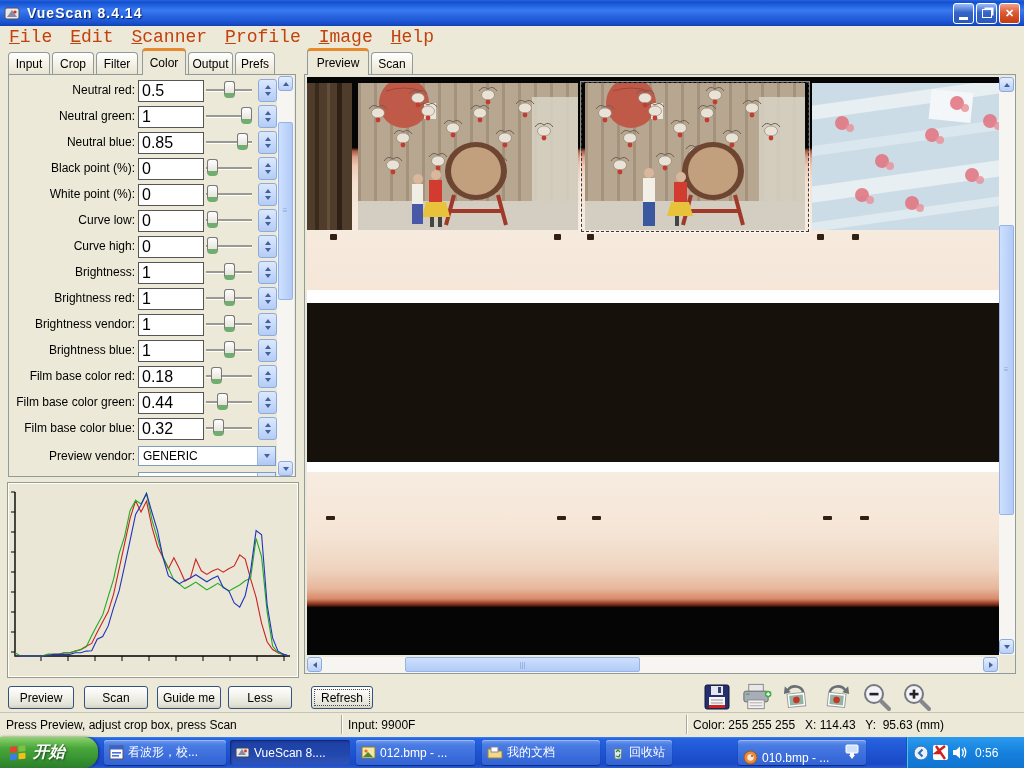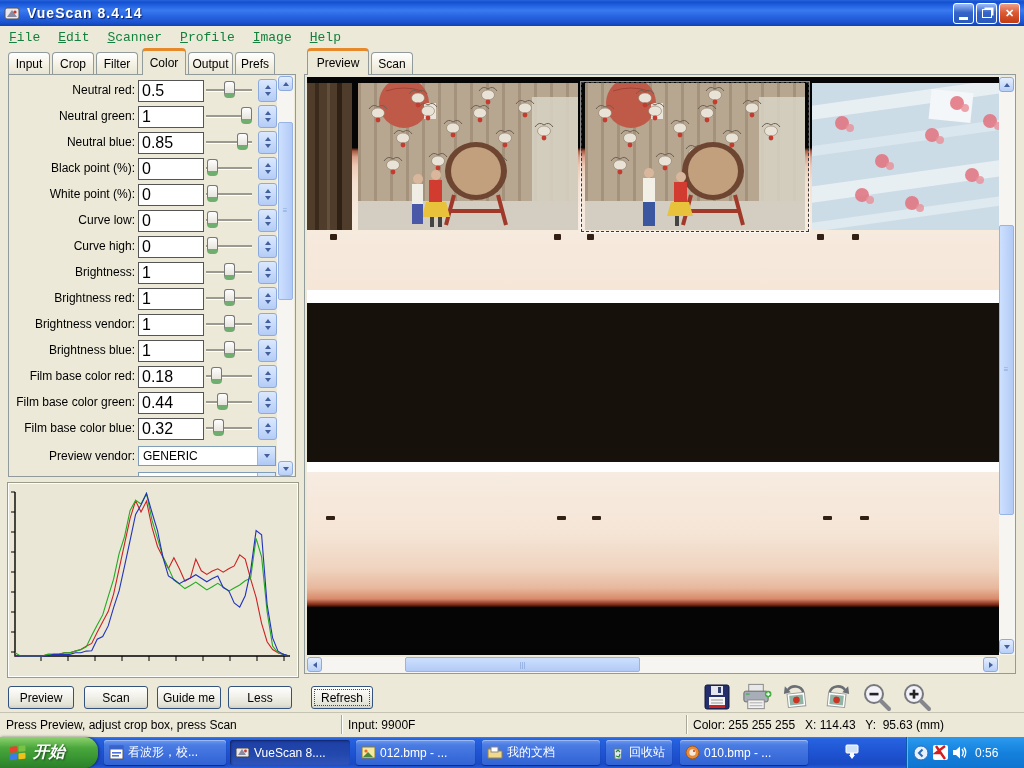--- a/index.html
+++ b/index.html
@@ -10,21 +10,21 @@
     display:flex;align-items:center;padding:0 4px;box-sizing:border-box;}
   .titlebar .title{color:#fff;font-weight:bold;font-size:14px;margin-left:6px;text-shadow:1px 1px 1px #08246e;letter-spacing:1px;}
   .winbtns{position:absolute;right:4px;top:3px;display:flex;gap:2px;}
   .wbtn{width:21px;height:21px;border-radius:3px;border:1px solid #fff;box-sizing:border-box;
     background:linear-gradient(#9cbcf8,#3565c8 45%,#2a58bc);display:flex;align-items:center;justify-content:center;color:#fff;font-size:11px;font-weight:bold;}
   .wbtn.close{background:linear-gradient(#f0a088,#dd5b35 45%,#c23a10);}
   .wbtn .minbar{width:9px;height:3px;background:#fff;margin-top:10px;}
   .wbtn .restbox{width:8px;height:7px;border:1.5px solid #fff;box-shadow:2px -2px 0 -0.5px #fff;}
   
   .menubar{position:absolute;left:0;top:26px;width:1024px;height:22px;background:#ece9d8;display:flex;align-items:center;border-bottom:1px solid #ece9d8;}
-  .menu-item{padding:2px 9px;font-size:13px;color:#15803d;font-family:"Liberation Mono","Liberation Sans",monospace;}
+  .menu-item{padding:2px 9px;font-size:18px;color:#c2410c;font-family:"Liberation Mono","Liberation Sans",monospace;}
   
   .tabs{position:absolute;height:27px;}
   .tab{position:absolute;top:4px;height:22px;box-sizing:border-box;background:linear-gradient(#ffffff,#f4f1e4 55%,#e8e4d4);
     border:1px solid #919b9c;border-bottom:none;border-radius:4px 4px 0 0;font-size:12px;text-align:center;padding-top:4px;color:#000;}
   .tab.active{top:0;height:27px;background:#ece9d8;border-top:3px solid #e5892b;z-index:3;padding-top:5px;}
   
   .panel{position:absolute;left:8px;top:74px;width:288px;height:403px;border:1px solid #919b9c;background:#ece9d8;box-sizing:border-box;overflow:hidden;}
   .row{position:absolute;left:0;height:22px;}
   .row .lbl{position:absolute;left:2px;top:3px;width:124px;text-align:right;font-size:12px;color:#000;}
   .row .inp{position:absolute;left:129px;top:0;width:58px;height:18px;border:1px solid #555;background:#fff;font-size:16px;font-family:"Liberation Sans",sans-serif;padding:1px 3px;}
@@ -713,21 +713,21 @@
         </div>
         <div class="tbtn" style="left: 606px; width: 66px;">
           <span class="trayicon">
             <svg width="14" height="15" viewBox="0 0 14 15">
               <path d="M3 4 h8 l-1 10 h-6 z" fill="#dfeaf4" stroke="#678"></path>
               <path d="M5 7 l2 -2 l2 2 M9 9 l-1 3 l-3 -1" stroke="#2a8a2a" fill="none" stroke-width="1.2"></path>
             </svg>
           </span>
           <span>回收站</span>
         </div>
-        <div class="tbtn" style="left: 680px; width: 128px;">
+        <div class="tbtn" style="left: 738px; width: 128px; align-items: flex-end;">
           <span class="trayicon">
             <svg width="15" height="15" viewBox="0 0 15 15">
               <circle cx="7.5" cy="7.5" r="6.5" fill="#e88a3a" stroke="#9a5a1a"></circle>
               <circle cx="7.5" cy="7.5" r="3.2" fill="#f8e8d8"></circle>
               <circle cx="9" cy="6" r="1.1" fill="#cc4422"></circle>
             </svg>
           </span>
           <span>010.bmp - ...</span>
         </div>
       </div>

